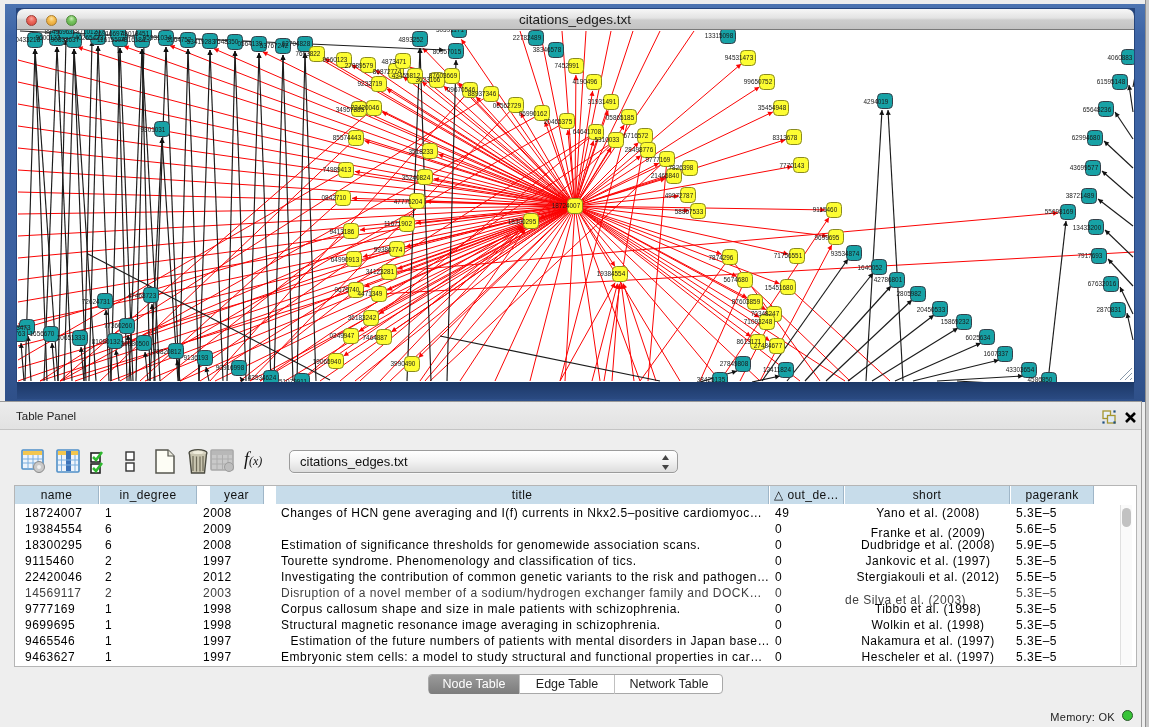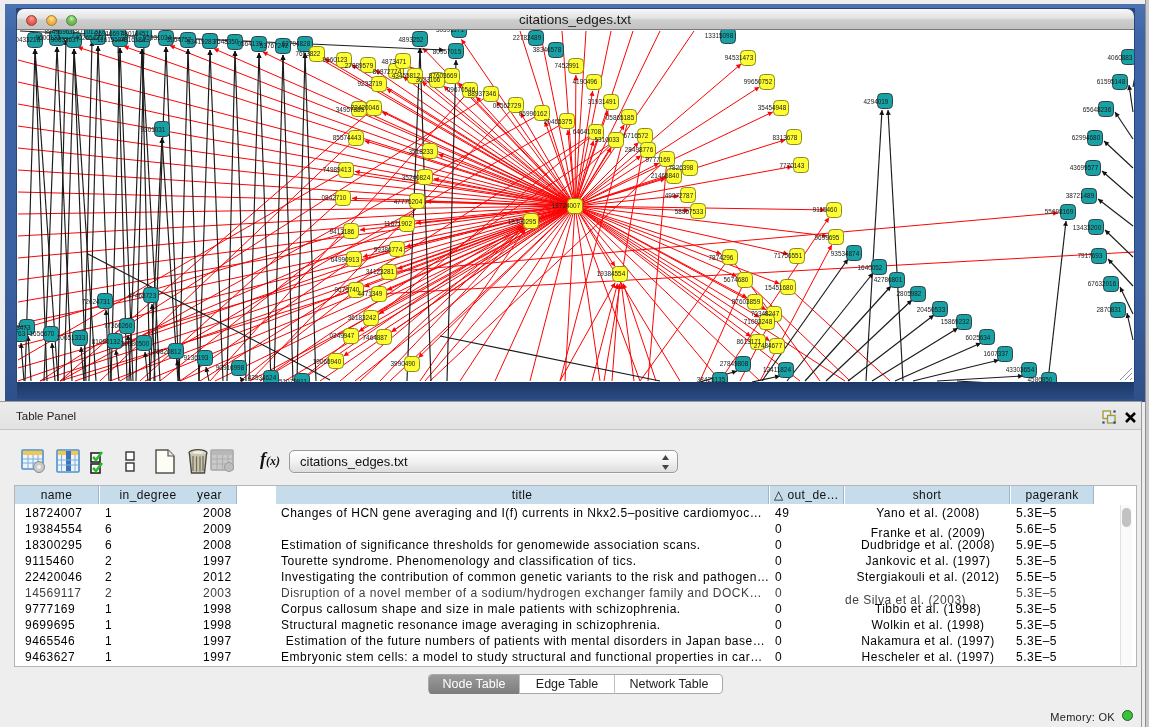--- a/index.html
+++ b/index.html
@@ -749,34 +749,34 @@
 <path d="M3.5 7l2 19h13l2-19" fill="#c9c5b0" stroke="#4a4a40" stroke-width="1.4"></path>
 <path d="M7 9v15M10.5 9.5v15M14 9.5v15M17 9v15" stroke="#6e6a58" stroke-width="1.2"></path>
 <ellipse cx="12" cy="5.4" rx="5" ry="1.6" fill="#efecdc"></ellipse>
 </svg>
 <svg class="abs" style="left:210px;top:449px" width="25" height="25">
 <rect x="1" y="1" width="22" height="20" rx="1" fill="#c9c9c9" stroke="#a8a8a8" stroke-width="1.6"></rect>
 <rect x="2" y="2" width="20" height="4" fill="#b8b8b8"></rect>
 <path d="M2 10h20M2 15h20M7 6v15M12.5 6v15M18 6v15" stroke="#adadad" stroke-width="1"></path>
 <circle cx="19" cy="18" r="4.5" fill="#bdbdbd" stroke="#9d9d9d"></circle>
 </svg>
-<div class="abs" style="left:260px;top:449px;width:26px;height:24px;font-family:'Liberation Serif',serif;font-style:italic;font-weight:bold;font-size:18px;color:#111">f<span style="font-size:12px">(x)</span></div>
+<div class="abs" style="left:244px;top:449px;width:26px;height:24px;font-family:'Liberation Serif',serif;font-style:italic;font-weight:normal;font-size:18px;color:#111">f<span style="font-size:12px">(x)</span></div>
 
 <div class="abs" style="left:289px;top:450px;width:389px;height:23px;border:1px solid #9b9b9b;border-radius:5px;background:linear-gradient(180deg,#ffffff 0%,#f2f2f2 50%,#dddddd 100%);box-shadow:0 1px 0 rgba(255,255,255,.6)">
   <div class="abs" style="left:10px;top:0;line-height:22px;font-size:13px;color:#111">citations_edges.txt</div>
   <svg class="abs" style="left:371px;top:4px" width="9" height="15">
       <path d="M4.5 0L8 5H1Z" fill="#444"></path>
       <path d="M4.5 15L1 10H8Z" fill="#444"></path>
     </svg>
 </div>
 
 <div class="abs" style="left:14px;top:485px;width:1123px;height:182px;background:#fff;border:1px solid #b5b5b5"></div>
 <div style="position:absolute;left:15px;top:486px;width:84px;height:18px;background:#c7dcea;border-right:1px solid #9fb6c8;text-align:center;font-size:12px;letter-spacing:0.4px;line-height:18px;color:#111">name</div>
 <div style="position:absolute;left:100px;top:486px;width:97px;height:18px;background:#c7dcea;border-right:1px solid #9fb6c8;text-align:center;font-size:12px;letter-spacing:0.4px;line-height:18px;color:#111">in_degree</div>
-<div style="position:absolute;left:183px;top:486px;width:54px;height:18px;background:#c7dcea;border-right:1px solid #9fb6c8;text-align:center;font-size:12px;letter-spacing:0.4px;line-height:18px;color:#111">year</div>
+<div style="position:absolute;left:210px;top:486px;width:54px;height:18px;background:#c7dcea;border-right:1px solid #9fb6c8;text-align:center;font-size:12px;letter-spacing:0.4px;line-height:18px;color:#111">year</div>
 <div style="position:absolute;left:276px;top:486px;width:493px;height:18px;background:#c7dcea;border-right:1px solid #9fb6c8;text-align:center;font-size:12px;letter-spacing:0.4px;line-height:18px;color:#111">title</div>
 <div style="position:absolute;left:770px;top:486px;width:74px;height:18px;background:#c7dcea;border-right:1px solid #9fb6c8;text-align:center;font-size:12px;letter-spacing:0.4px;line-height:18px;color:#111">△ out_de…</div>
 <div style="position:absolute;left:845px;top:486px;width:165px;height:18px;background:#c7dcea;border-right:1px solid #9fb6c8;text-align:center;font-size:12px;letter-spacing:0.4px;line-height:18px;color:#111">short</div>
 <div style="position:absolute;left:1011px;top:486px;width:83px;height:18px;background:#c7dcea;border-right:1px solid #9fb6c8;text-align:center;font-size:12px;letter-spacing:0.4px;line-height:18px;color:#111">pagerank</div>
 <div style="position:absolute;left:15px;top:505px;width:1081px;height:16px;font-size:12px;letter-spacing:0.5px;line-height:16px;color:#000">
     <div style="position:absolute;left:10px;width:75px;top:0;text-align:left;white-space:nowrap;overflow:hidden">18724007</div>
     <div style="position:absolute;left:90px;width:93px;top:0;text-align:left;white-space:nowrap;overflow:hidden">1</div>
     <div style="position:absolute;left:188px;width:73px;top:0;text-align:left;white-space:nowrap;overflow:hidden">2008</div>
     <div style="position:absolute;left:266px;width:489px;top:0;text-align:left;white-space:nowrap;overflow:hidden">Changes of HCN gene averaging and I(f) currents in Nkx2.5–positive cardiomyoc…</div>
     <div style="position:absolute;left:760px;width:70px;top:0;text-align:left;white-space:nowrap;overflow:hidden">49</div>
@@ -842,21 +842,21 @@
     <div style="position:absolute;left:188px;width:73px;top:0;text-align:left;white-space:nowrap;overflow:hidden">1998</div>
     <div style="position:absolute;left:266px;width:489px;top:0;text-align:left;white-space:nowrap;overflow:hidden">Structural magnetic resonance image averaging in schizophrenia.</div>
     <div style="position:absolute;left:760px;width:70px;top:0;text-align:left;white-space:nowrap;overflow:hidden">0</div>
     <div style="position:absolute;left:830px;width:166px;top:0;text-align:center;white-space:nowrap;overflow:hidden">Wolkin et al. (1998)</div>
     <div style="position:absolute;left:1001px;width:79px;top:0;text-align:left;white-space:nowrap;overflow:hidden">5.3E–5</div>
   </div>
 <div style="position:absolute;left:15px;top:633px;width:1081px;height:16px;font-size:12px;letter-spacing:0.5px;line-height:16px;color:#000">
     <div style="position:absolute;left:10px;width:75px;top:0;text-align:left;white-space:nowrap;overflow:hidden">9465546</div>
     <div style="position:absolute;left:90px;width:93px;top:0;text-align:left;white-space:nowrap;overflow:hidden">1</div>
     <div style="position:absolute;left:188px;width:73px;top:0;text-align:left;white-space:nowrap;overflow:hidden">1997</div>
-    <div style="position:absolute;left:266px;width:489px;top:0;text-align:center;white-space:nowrap;overflow:hidden">Estimation of the future numbers of patients with mental disorders in Japan base…</div>
+    <div style="position:absolute;left:266px;width:489px;top:0;text-align:right;white-space:nowrap;overflow:hidden">Estimation of the future numbers of patients with mental disorders in Japan base…</div>
     <div style="position:absolute;left:760px;width:70px;top:0;text-align:left;white-space:nowrap;overflow:hidden">0</div>
     <div style="position:absolute;left:830px;width:166px;top:0;text-align:center;white-space:nowrap;overflow:hidden">Nakamura et al. (1997)</div>
     <div style="position:absolute;left:1001px;width:79px;top:0;text-align:left;white-space:nowrap;overflow:hidden">5.3E–5</div>
   </div>
 <div style="position:absolute;left:15px;top:649px;width:1081px;height:16px;font-size:12px;letter-spacing:0.5px;line-height:16px;color:#000">
     <div style="position:absolute;left:10px;width:75px;top:0;text-align:left;white-space:nowrap;overflow:hidden">9463627</div>
     <div style="position:absolute;left:90px;width:93px;top:0;text-align:left;white-space:nowrap;overflow:hidden">1</div>
     <div style="position:absolute;left:188px;width:73px;top:0;text-align:left;white-space:nowrap;overflow:hidden">1997</div>
     <div style="position:absolute;left:266px;width:489px;top:0;text-align:left;white-space:nowrap;overflow:hidden">Embryonic stem cells: a model to study structural and functional properties in car…</div>
     <div style="position:absolute;left:760px;width:70px;top:0;text-align:left;white-space:nowrap;overflow:hidden">0</div>

